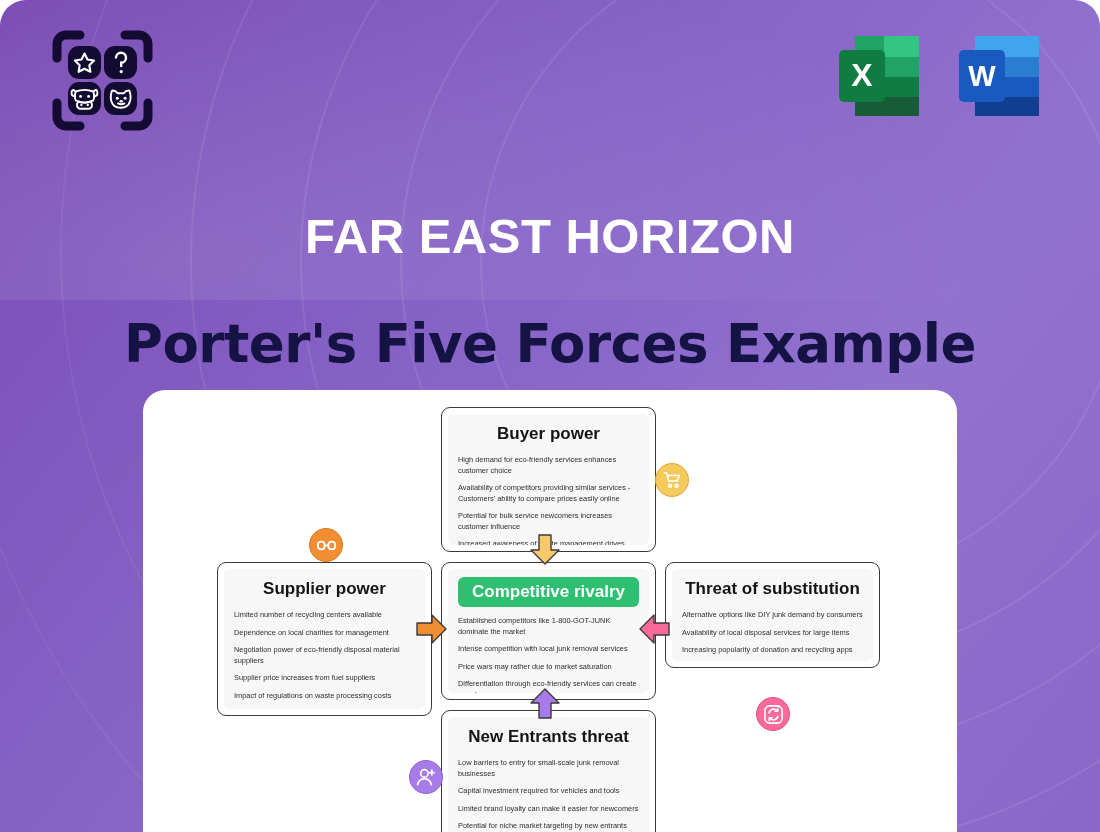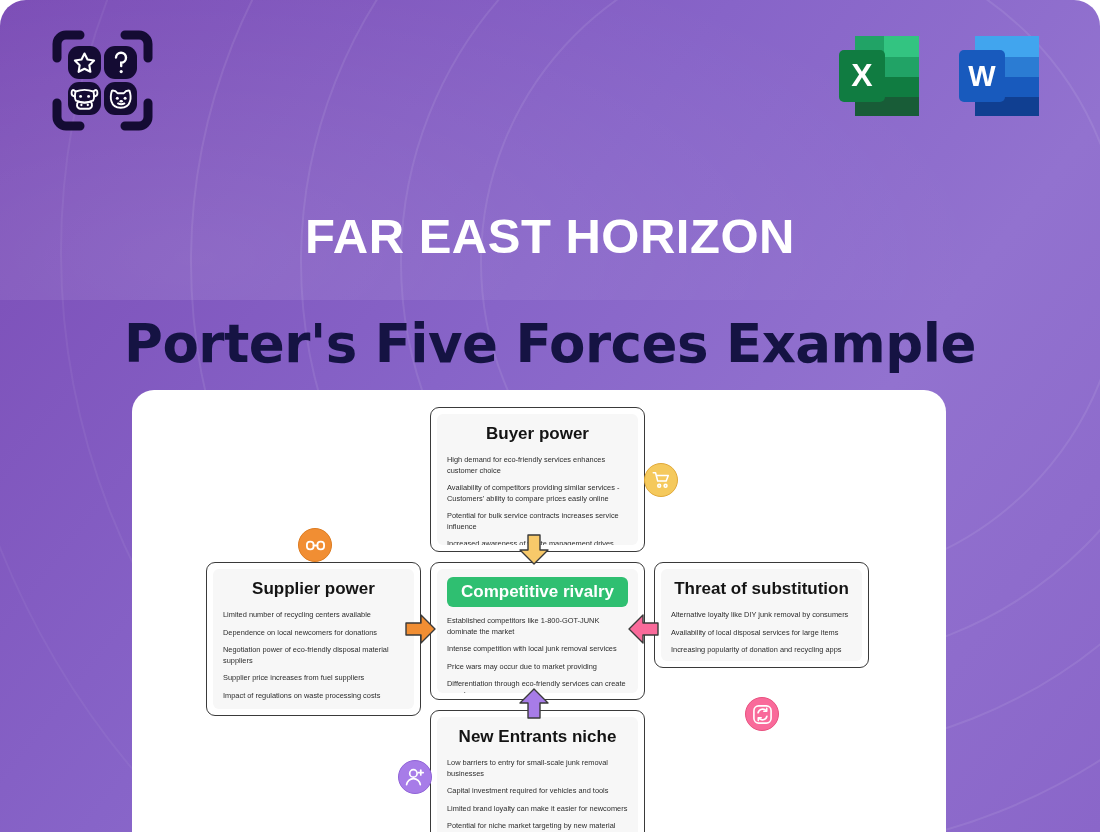--- a/index.html
+++ b/index.html
@@ -82,21 +82,21 @@
     color: #151343;
     font-size: 53px;
     font-weight: 700;
     letter-spacing: -0.5px;
     font-family: "DejaVu Sans", sans-serif;
   }
 
   
   #canvas {
     position: absolute;
-    left: 132px; top: 390px;
+    left: 143px; top: 390px;
     width: 814px; height: 442px;
     background: #ffffff;
     border-radius: 22px 22px 0 0;
     overflow: hidden;
   }
 
   
   #diagram { position: absolute; inset: 0; }
 
   .force-box {
@@ -257,72 +257,72 @@
 
   <div id="canvas">
     <div id="diagram">
 
       <div class="force-box" id="box-buyer">
         <div class="force-inner">
           <div class="force-title">Buyer power</div>
           <ul class="force-list">
             <li>High demand for eco-friendly services enhances customer choice</li>
             <li>Availability of competitors providing similar services  - Customers' ability to compare prices easily online</li>
-            <li>Potential for bulk service contracts increases service influence</li>
+            <li>Potential for bulk service newcomers increases customer influence</li>
             <li>Increased awareness of waste management drives expectations for service quality</li>
           </ul>
         </div>
       </div>
 
       <div class="force-box" id="box-supplier">
         <div class="force-inner">
           <div class="force-title">Supplier power</div>
           <ul class="force-list">
             <li>Limited number of recycling centers available</li>
-            <li>Dependence on local newcomers for donations</li>
+            <li>Dependence on local charities for management</li>
             <li>Negotiation power of eco-friendly disposal material suppliers</li>
             <li>Supplier price increases from fuel suppliers</li>
             <li>Impact of regulations on waste processing costs</li>
           </ul>
         </div>
       </div>
 
       <div class="force-box" id="box-rivalry">
         <div class="force-inner">
           <div class="force-title highlight">Competitive rivalry</div>
           <ul class="force-list">
             <li>Established competitors like 1-800-GOT-JUNK dominate the market</li>
             <li>Intense competition with local junk removal services</li>
-            <li>Price wars may occur due to market providing</li>
+            <li>Price wars may rather due to market saturation</li>
             <li>Differentiation through eco-friendly services can create an edge</li>
 
           </ul>
         </div>
       </div>
 
       <div class="force-box" id="box-substitution">
         <div class="force-inner">
           <div class="force-title">Threat of substitution</div>
           <ul class="force-list">
-            <li>Alternative loyalty like DIY junk removal by consumers</li>
+            <li>Alternative options like DIY junk demand by consumers</li>
             <li>Availability of local disposal services for large items</li>
             <li>Increasing popularity of donation and recycling apps</li>
             <li>Homeowners may choose to keep items rather than discard them</li>
           </ul>
         </div>
       </div>
 
       <div class="force-box" id="box-entrants">
         <div class="force-inner">
-          <div class="force-title">New Entrants niche</div>
+          <div class="force-title">New Entrants threat</div>
           <ul class="force-list">
             <li>Low barriers to entry for small-scale junk removal businesses</li>
             <li>Capital investment required for vehicles and tools</li>
             <li>Limited brand loyalty can make it easier for newcomers</li>
-            <li>Potential for niche market targeting by new material</li>
+            <li>Potential for niche market targeting by new entrants</li>
 
           </ul>
         </div>
       </div>
 
       <div class="arrow" id="arrow-down">
         <svg width="34" height="33" viewBox="0 0 34 33">
           <path d="M11 2 H23 V17 H31 L17 31 L3 17 H11 Z" fill="#f7c96a" stroke="#3a3a3a" stroke-width="1.4" stroke-linejoin="round"></path>
         </svg>
       </div>

